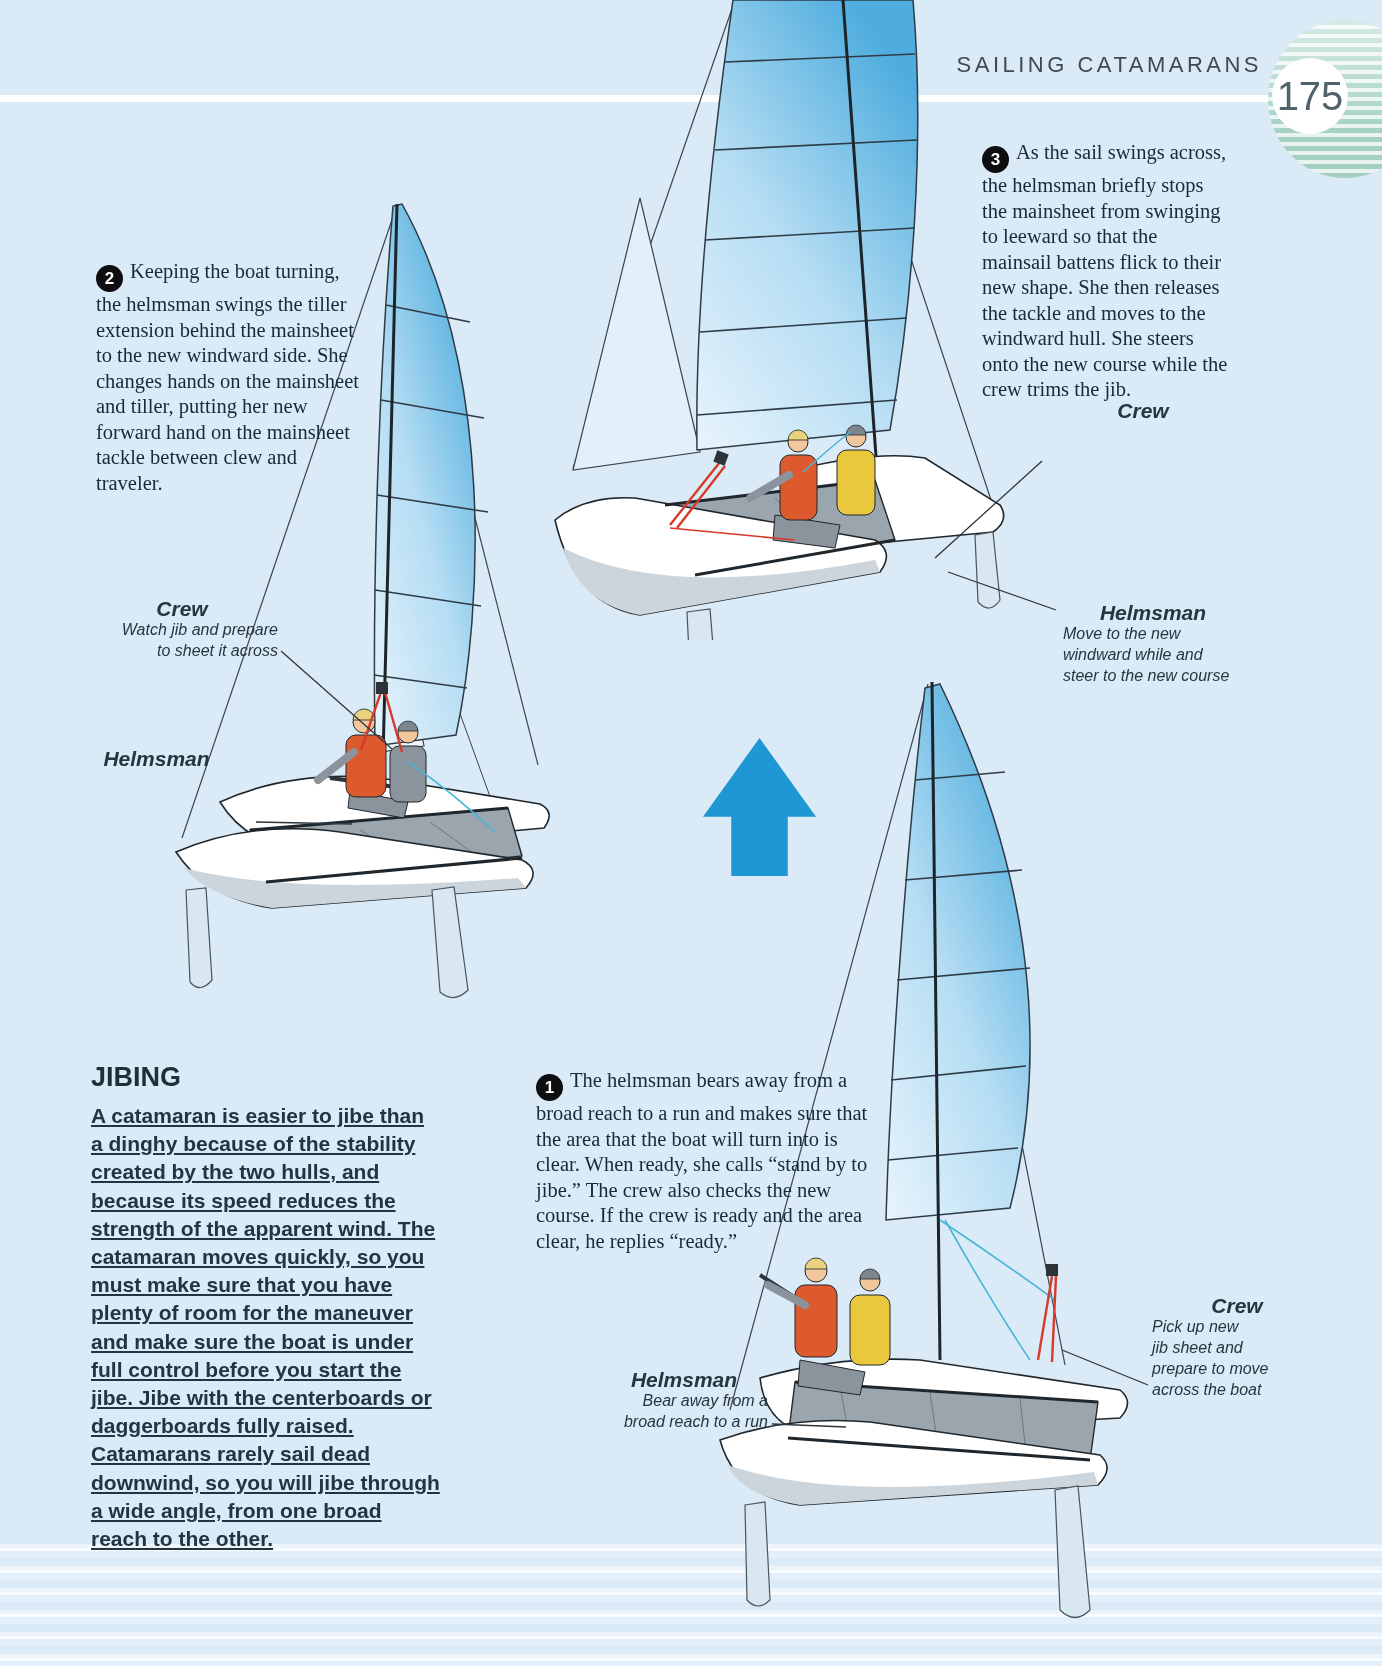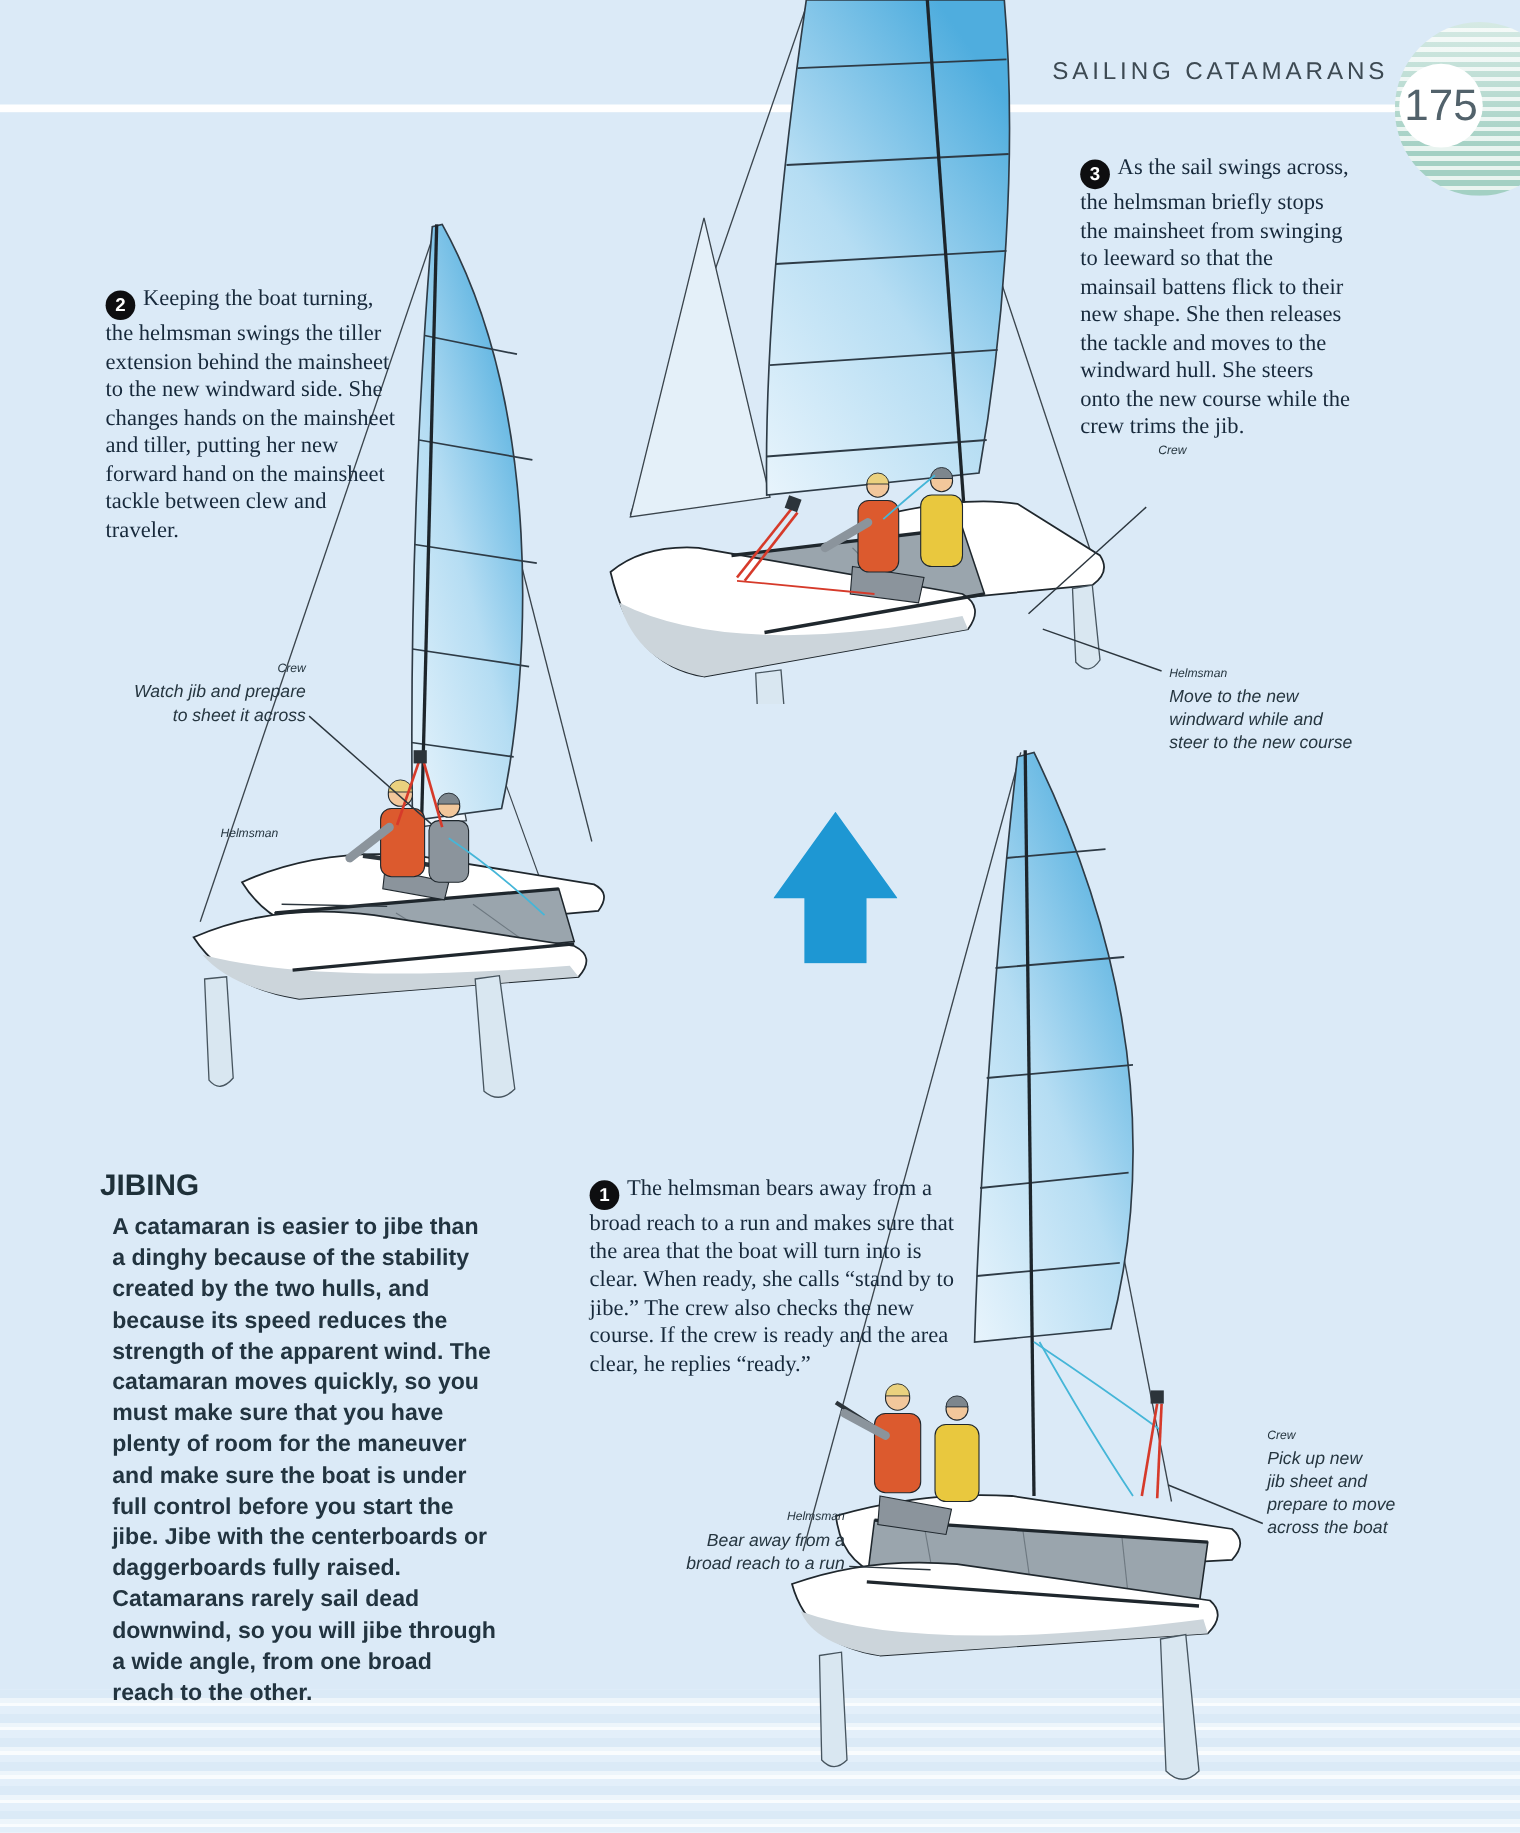--- a/index.html
+++ b/index.html
@@ -17,24 +17,24 @@
                repeating-linear-gradient(180deg,#a3d0c3 0 5px,#e9f4f0 5px 9px);}
   .badge-page{position:absolute;left:1272px;top:58px;width:76px;height:76px;border-radius:50%;background:#ffffff;z-index:8;
     display:flex;align-items:center;justify-content:center;font-size:40px;color:#52626b;}
 
   .serif-step{position:absolute;font-family:"Liberation Serif",serif;font-size:20.5px;line-height:25.5px;color:#17293b;z-index:6;margin:4px;}
   .num-badge{display:inline-flex;width:27px;height:27px;border-radius:50%;background:#0e0e10;color:#ffffff;
     align-items:center;justify-content:center;font-family:"Liberation Sans",sans-serif;font-size:17px;font-weight:bold;
     margin-right:7px;vertical-align:-6px;}
 
   .jibing-head{position:absolute;left:91px;top:1062px;font-size:27px;font-weight:bold;color:#1e3039;z-index:6;margin:0;}
-  .jibing-body{position:absolute;left:102px;top:1102px;width:350px;font-size:21px;font-weight:bold;color:#223440;line-height:28.2px;z-index:6;margin:0;}
+  .jibing-body{position:absolute;left:91px;top:1102px;width:350px;font-size:21px;font-weight:bold;color:#223440;line-height:28.2px;z-index:6;margin:0;text-decoration:underline;}
 
   .annotation{position:absolute;color:#263640;font-style:italic;font-size:16px;line-height:21px;z-index:6;}
-  .annotation .role{font-weight:normal;font-size:11px;}
+  .annotation .role{font-weight:bold;font-size:21px;text-align:center;}
   .annotation .body{white-space:pre-line;}
   .ra{text-align:right;}
 
   .boat{position:absolute;z-index:2;}
   .up-arrow{position:absolute;left:703px;top:738px;width:113px;height:138px;background:#1e97d3;z-index:3;
     clip-path:polygon(50% 0,100% 57%,75% 57%,75% 100%,25% 100%,25% 57%,0 57%);}
   .leader-lines{position:absolute;left:0;top:0;z-index:5;}
 </style>
 </head>
 <body>

